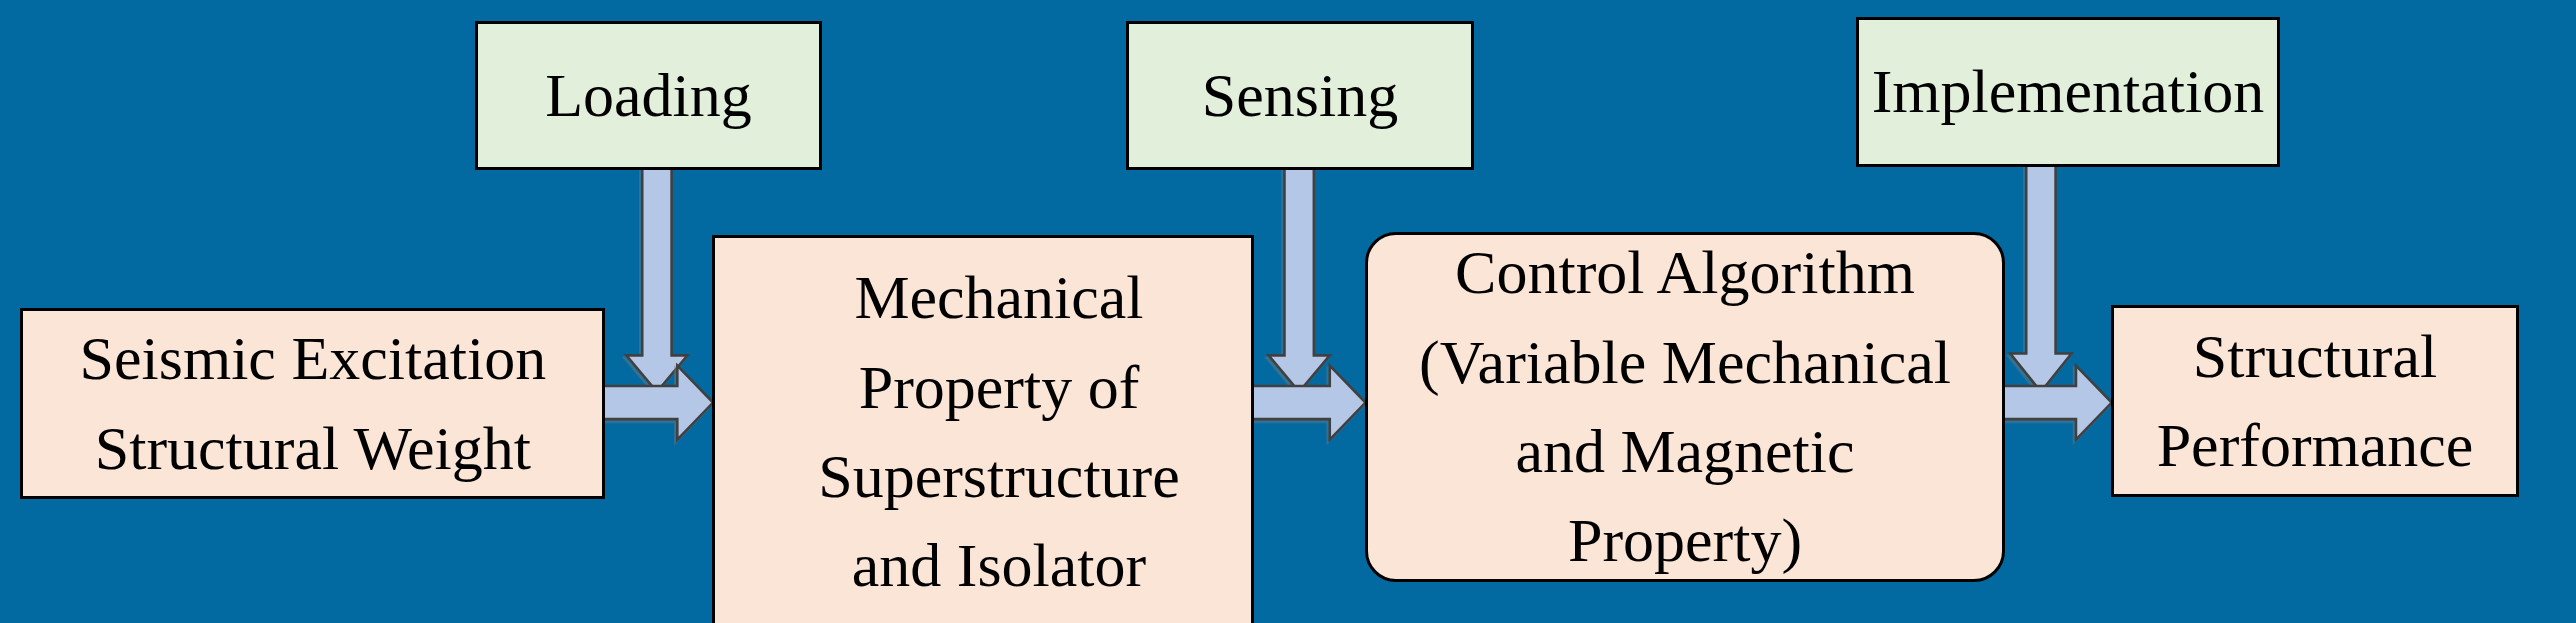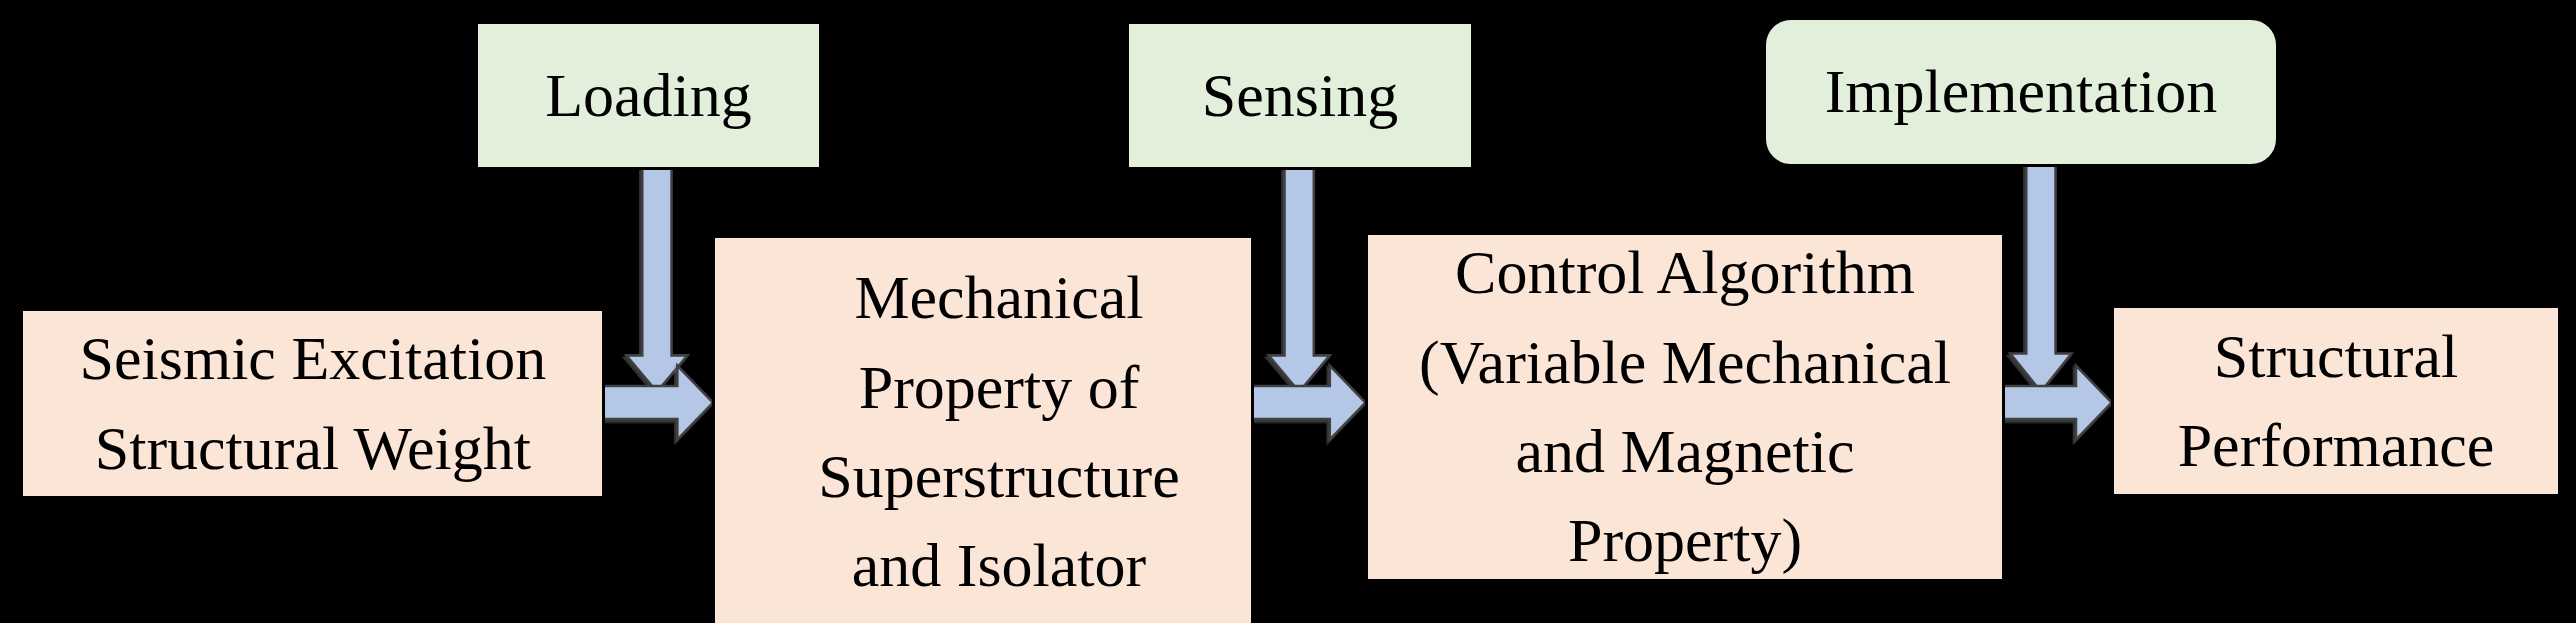--- a/index.html
+++ b/index.html
@@ -48,31 +48,31 @@
     line-height: 1.45;
     color: #000000;
   }
   .node-main .label {
     line-height: 1.44;
   }
 
   
   #node-loading        { left: 475px;  top: 21px;  width: 347px;  height: 149px; }
   #node-sensing        { left: 1126px; top: 21px;  width: 348px;  height: 149px; }
-  #node-implementation { left: 1763px; top: 16.6px;  width: 516px;  height: 150px; border-radius: 28px; }
+  #node-implementation { left: 1856px; top: 16.6px;  width: 424px;  height: 150px; }
 
   #node-seismic        { left: 20.4px;   top: 308px; width: 585px;  height: 191px; align-items: center; }
   #node-mechanical     { left: 712px; top: 235px; width: 542px;  height: 394px; padding-left: 32px; }
-  #node-control        { left: 1365px; top: 232px; width: 640px; height: 350px; }
-  #node-structural     { left: 2111px; top: 305px; width: 450px;  height: 192px; }
+  #node-control        { left: 1365px; top: 232px; width: 640px; height: 350px; border-radius: 31px; }
+  #node-structural     { left: 2111px; top: 305px; width: 408px;  height: 192px; }
 </style>
 </head>
 <body>
 
-<div class="stage" style="background-color: #000000;">
+<div class="stage" style="background-color: #0369a1;">
 
   <svg class="arrows" viewBox="0 0 4039 978" xmlns="http://www.w3.org/2000/svg">
 
     <polygon points="1007,264 1053,264 1053,557 1078,557 1030,614 982,557 1007,557" fill="#b4c7e7" stroke="#404040"></polygon>
     <polygon points="2014,264 2060,264 2060,557 2085,557 2037,614 1989,557 2014,557" fill="#b4c7e7" stroke="#404040"></polygon>
     <polygon points="3177,258 3223,258 3223,554 3248,554 3200,614 3152,554 3177,554" fill="#b4c7e7" stroke="#404040"></polygon>
 
     <polygon points="946,605 1062,605 1062,573 1118,631 1062,689 1062,657 946,657" fill="#b4c7e7" stroke="#404040"></polygon>
     <polygon points="1961,605 2085,605 2085,573 2141,631 2085,689 2085,657 1961,657" fill="#b4c7e7" stroke="#404040"></polygon>
     <polygon points="3139,605 3255,605 3255,573 3311,631 3255,689 3255,657 3139,657" fill="#b4c7e7" stroke="#404040"></polygon>

